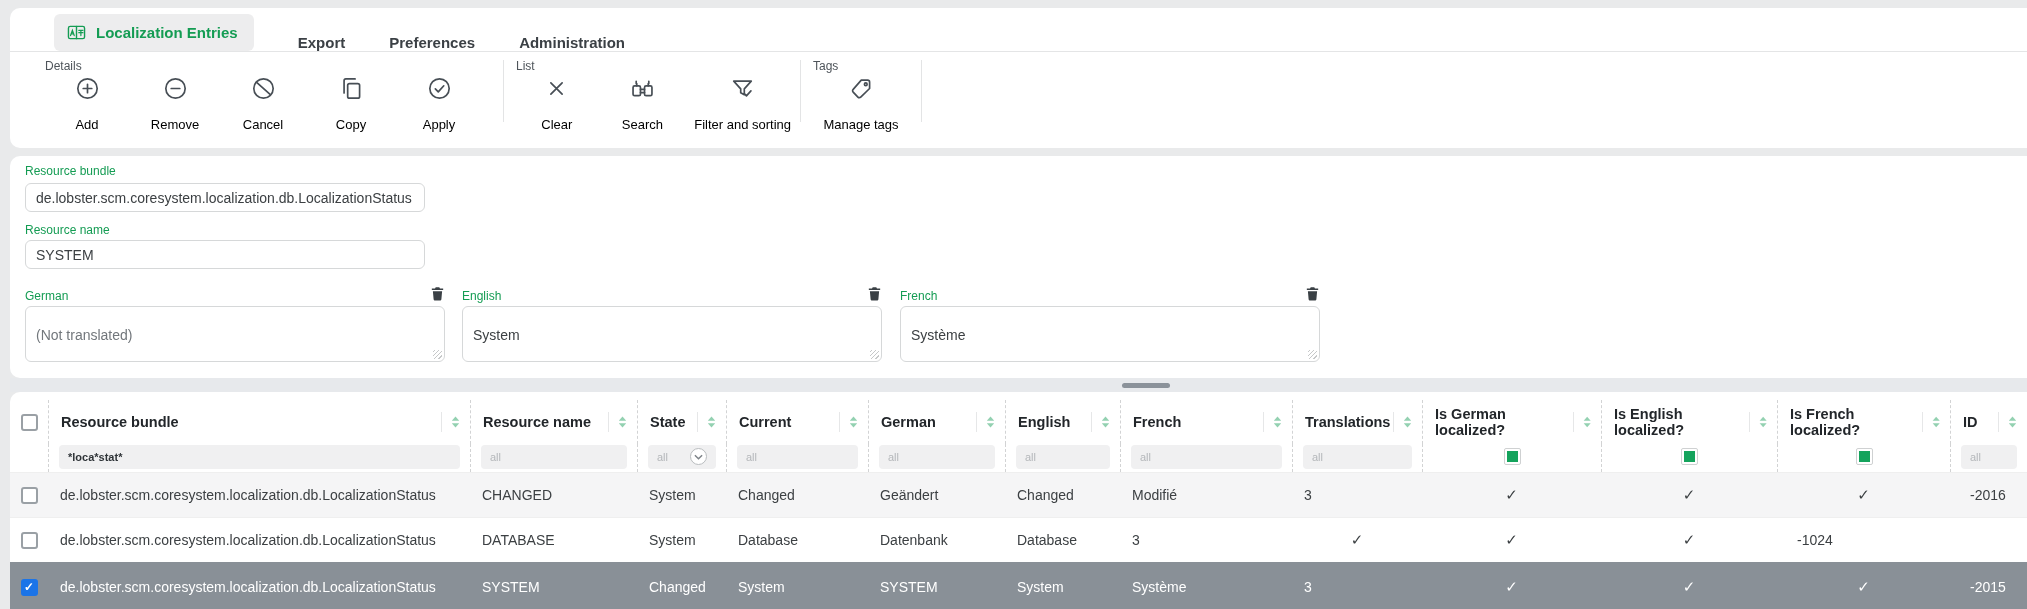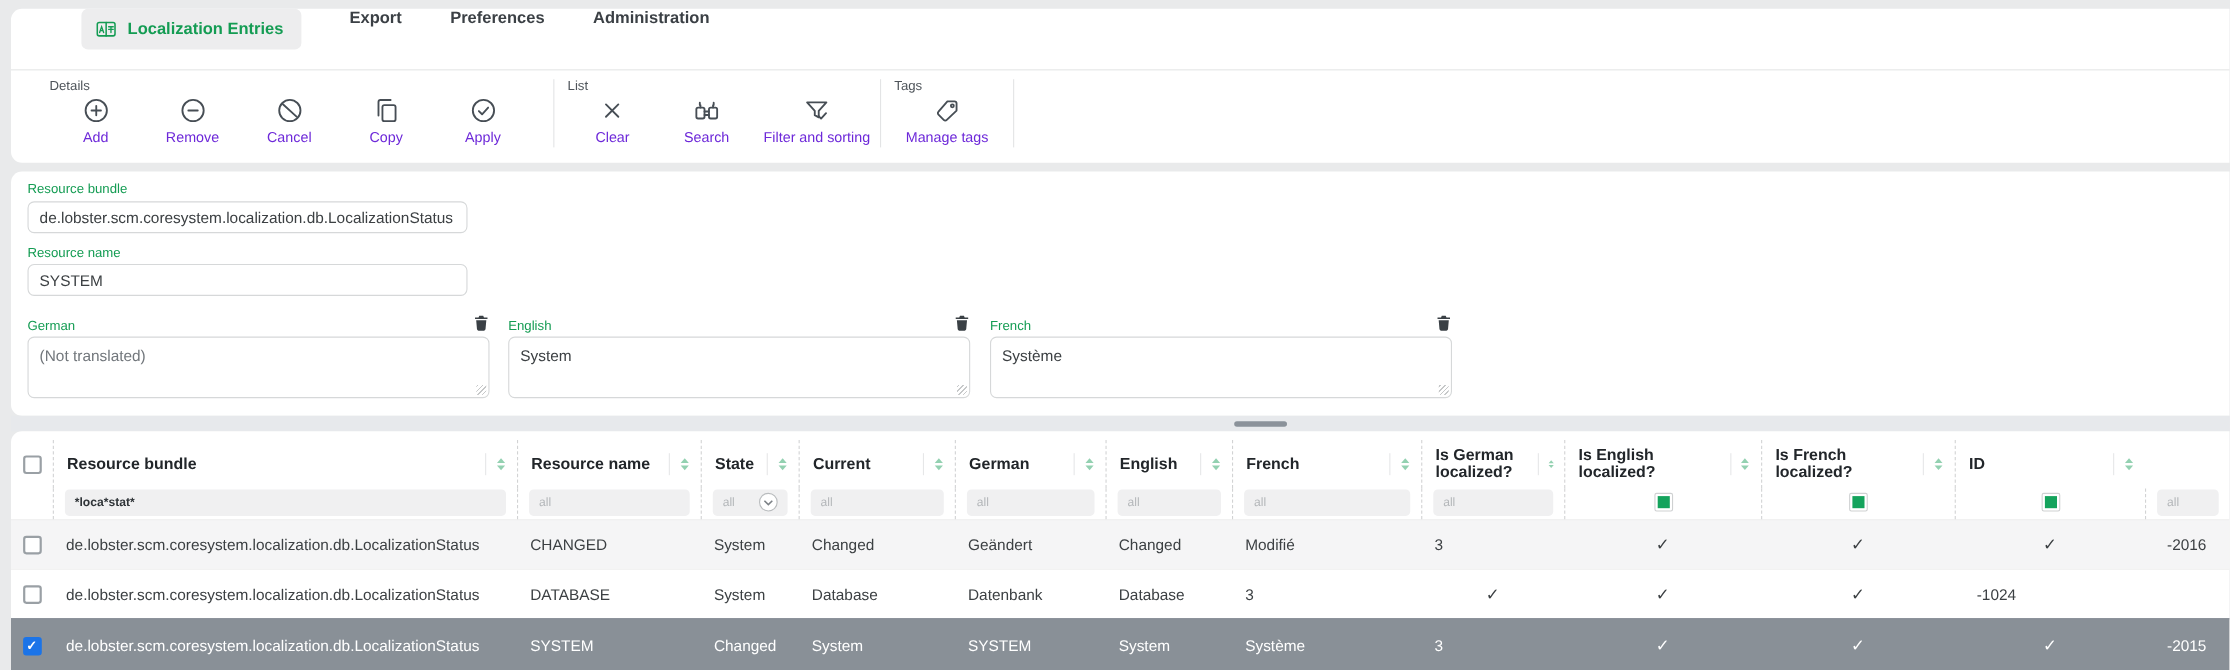--- a/index.html
+++ b/index.html
@@ -5,44 +5,44 @@
   * { box-sizing: border-box; }
   html,body { margin:0; padding:0; }
   body {
     width:2027px; height:609px; position:relative; overflow:hidden;
     background:#e9eaeb; font-family:"Liberation Sans", sans-serif; color:#3c4043;
   }
   .panel { position:absolute; left:10px; right:0; background:#fff; }
 
   
   #topPanel { top:8px; height:140px; border-radius:10px 0 0 10px; }
-  .navbar { height:56px; border-bottom:1px solid #e4e5e6; display:flex; align-items:flex-start;
-            padding-left:64px; gap:44px; }
+  .navbar { height:44px; border-bottom:1px solid #e4e5e6; display:flex; align-items:flex-end;
+            padding-left:44px; gap:44px; }
   .tab { font-weight:bold; font-size:15px; color:#3b4045; white-space:nowrap; cursor:default; }
   .tab.active { color:#149c53; background:#ededee; border-radius:6px; padding:8px 16px 8px 12px;
                 display:flex; align-items:center; gap:9px; }
   .tab.active svg { display:block; }
 
   .toolbar { display:flex; height:83px; padding-top:3px;padding-left:23px; }
   .tb-group { position:relative; }
   .tb-label { font-size:12px; color:#4e545a; padding:4px 0 1px 12px; }
   .tb-row { display:flex; padding-left:10px; }
-  .tb-btn { width:88px; display:flex; flex-direction:column; align-items:center; gap:3px;
-            padding-top:1px; font-size:13px; color:#6d28d9; cursor:default; }
+  .tb-btn { width:88px; display:flex; flex-direction:column; align-items:center; gap:15px;
+            padding-top:1px; font-size:13px; color:#000000; cursor:default; }
   .tb-btn.wide { width:118px; }
   .tb-btn svg { stroke:#474e55; fill:none; stroke-width:1.5; stroke-linecap:round; stroke-linejoin:round; }
   .tb-sep { width:1px; background:#e3e4e5; margin:5px 0 13px; }
 
   
   #formPanel { top:156px; height:222px; border-radius:10px 0 0 10px; }
   .f-label { position:absolute; font-size:12px; color:#149c53; }
   .f-input { position:absolute; height:29px; border:1px solid #d6d8d9; border-radius:6px;
              background:#fff; display:flex; align-items:center; padding:0 10px; font-size:14px; }
   .f-area { position:absolute; height:56px; width:420px; border:1px solid #d6d8d9; border-radius:6px;
-            background:#fff; padding:8px 10px; font-size:14px; }
+            background:#fff; padding:20px 10px; font-size:14px; }
   .f-area .grip { position:absolute; right:2px; bottom:2px; width:9px; height:9px;
             background:repeating-linear-gradient(-45deg, transparent 0 2px, #c6c8c9 2px 3px); }
   .muted { color:#72777c; }
   .trash { position:absolute; width:17px; height:19px; cursor:default; }
   .trash svg { fill:#3a4045; stroke:none; }
 
   
   #splitter { position:absolute; left:10px; right:0; top:378px; height:14px; background:#e7e9ec; }
   #splitter .handle { position:absolute; left:1112px; top:5px; width:48px; height:5px;
                       border-radius:3px; background:#8b929a; cursor:row-resize; }
@@ -304,20 +304,29 @@
     <div class="th bl">
       <span>French</span>
         <span class="sp"></span>
         <span class="vline"></span>
       <svg class="sorticon" width="13" height="14" viewBox="0 0 13 14">
           <path d="M6.5 1.5L10.2 5.8H2.8z" fill="#93d1b1"></path>
           <path d="M6.5 12.5L2.8 8.2h7.4z" fill="#93d1b1"></path>
         </svg>
     </div>
     <div class="th bl">
+      <span>Translations</span>
+        <span class="sp"></span>
+        <span class="vline"></span>
+      <svg class="sorticon" width="13" height="14" viewBox="0 0 13 14">
+          <path d="M6.5 1.5L10.2 5.8H2.8z" fill="#93d1b1"></path>
+          <path d="M6.5 12.5L2.8 8.2h7.4z" fill="#93d1b1"></path>
+        </svg>
+    </div>
+    <div class="th bl">
       <span>Is German localized?</span>
         <span class="sp"></span>
         <span class="vline"></span>
       <svg class="sorticon" width="13" height="14" viewBox="0 0 13 14">
           <path d="M6.5 1.5L10.2 5.8H2.8z" fill="#93d1b1"></path>
           <path d="M6.5 12.5L2.8 8.2h7.4z" fill="#93d1b1"></path>
         </svg>
     </div>
     <div class="th bl">
       <span>Is English localized?</span>

